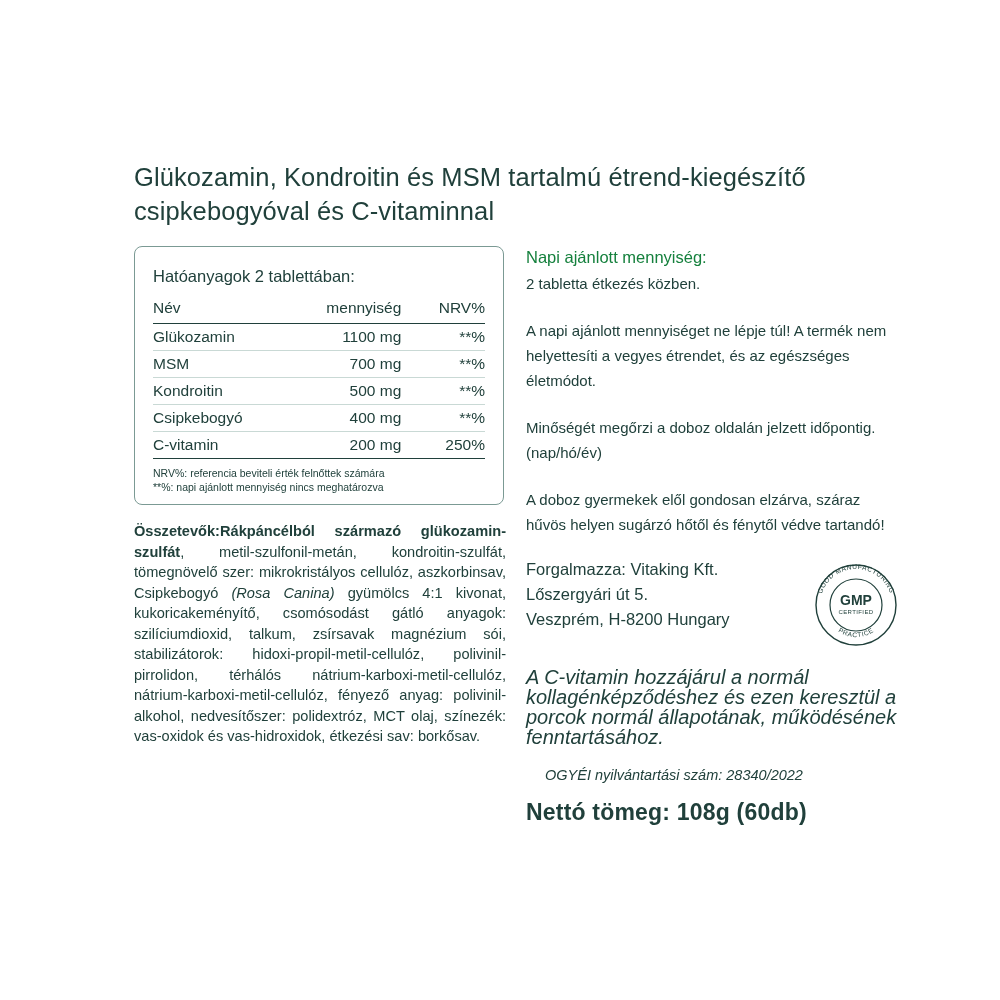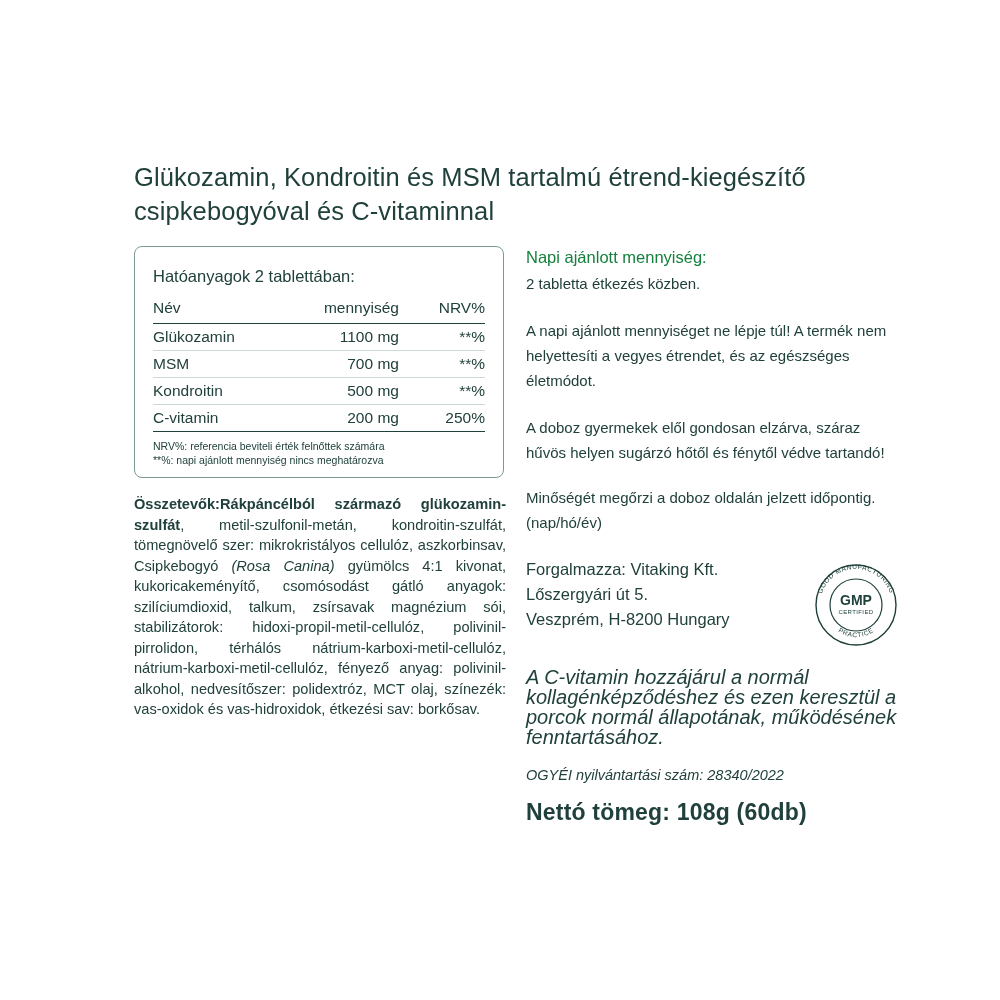--- a/index.html
+++ b/index.html
@@ -149,20 +149,21 @@
     line-height: 20px;
     color: #20403b;
     margin-bottom: 18px;
   }
   .r-reg {
     font-style: italic;
     font-size: 14.5px;
     line-height: 20px;
     color: #20403b;
     margin-bottom: 14px;
+    margin-left: 19px;
   }
   .netto {
     font-size: 23px;
     font-weight: 700;
     color: #20403b;
     letter-spacing: 0.2px;
   }
 </style>
 </head>
 <body>
@@ -193,20 +194,25 @@
                 <td class="c3">**%</td>
               </tr>
               <tr>
                 <td class="c1">MSM</td>
                 <td class="c2">700 mg</td>
                 <td class="c3">**%</td>
               </tr>
               <tr>
                 <td class="c1">Kondroitin</td>
                 <td class="c2">500 mg</td>
+                <td class="c3">**%</td>
+              </tr>
+              <tr>
+                <td class="c1">Csipkebogyó</td>
+                <td class="c2">400 mg</td>
                 <td class="c3">**%</td>
               </tr>
               <tr class="last">
                 <td class="c1">C-vitamin</td>
                 <td class="c2">200 mg</td>
                 <td class="c3">250%</td>
               </tr>
             </tbody>
           </table>
           <div class="table-notes">
@@ -219,23 +225,23 @@
 
       </div>
 
       <div class="col-right">
 
         <div class="r-head">Napi ajánlott mennyiség:</div>
         <div class="r-para">2 tabletta étkezés közben.</div>
 
         <div class="r-para">A napi ajánlott mennyiséget ne lépje túl! A termék nem helyettesíti a vegyes étrendet, és az egészséges életmódot.</div>
 
+        <div class="r-para">Minőségét megőrzi a doboz oldalán jelzett időpontig. (nap/hó/év)</div>
+
         <div class="r-para tight">A doboz gyermekek elől gondosan elzárva, száraz hűvös helyen sugárzó hőtől és fénytől védve tartandó!</div>
-
-        <div class="r-para">Minőségét megőrzi a doboz oldalán jelzett időpontig. (nap/hó/év)</div>
 
         <div class="addr-row">
           <div class="addr-text r-block-addr">
             <div>Forgalmazza: Vitaking Kft.</div>
             <div>Lőszergyári út 5.</div>
             <div>Veszprém, H-8200 Hungary</div>
           </div>
           <div class="gmp">
             <svg width="92" height="92" viewBox="0 0 92 92" xmlns="http://www.w3.org/2000/svg">
               <defs>

